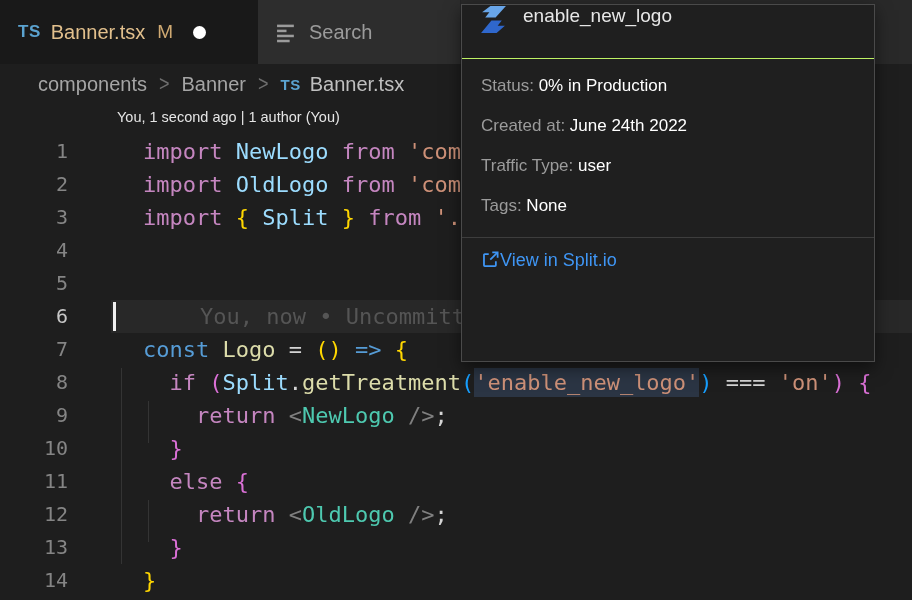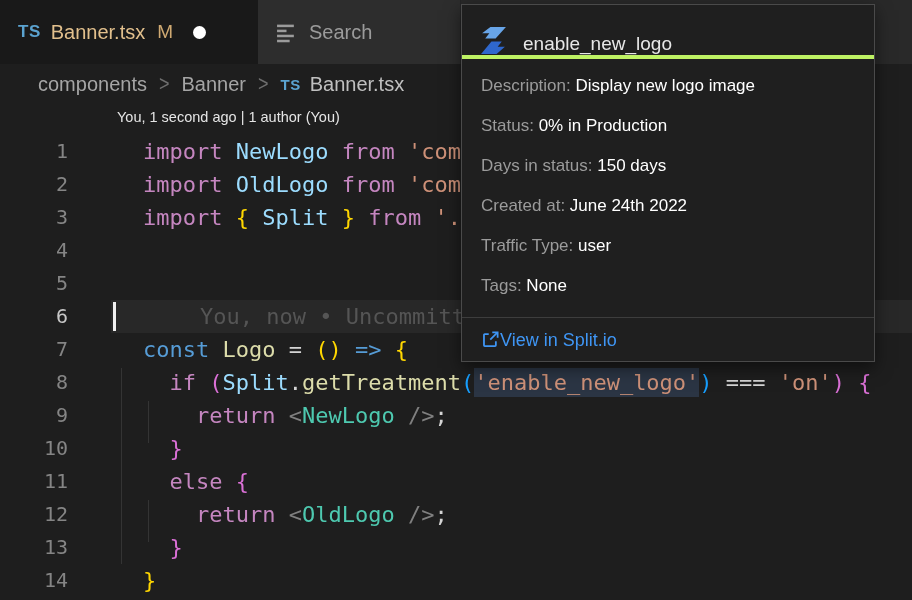--- a/index.html
+++ b/index.html
@@ -58,21 +58,21 @@
   .tok-b1 { color:#ffd700; }
   .tok-b2 { color:#da70d6; }
   .tok-b3 { color:#179fff; }
   .tok-jt { color:#4ec9b0; }
   .tok-jp { color:#808080; }
   
   .tooltip {
     position:absolute; left:461px; top:4px; width:414px; height:358px; z-index:30;
     background:#1f1f1f; border:1px solid #4a4a4a; box-shadow:0 6px 16px rgba(0,0,0,.5);
   }
-  .tt-header { display:flex; align-items:flex-end; height:54px; padding:0 18px; border-bottom:4px solid #bef264; }
+  .tt-header { display:flex; align-items:flex-start; height:54px; padding:0 18px; border-bottom:1px solid #bef264; }
   .tt-logo { margin-right:16px; display:block; }
   .tt-title { color:#e7e7e7; font-size:19px; }
   .tt-body { padding:7px 19px 0 19px; }
   .tt-row { height:40px; line-height:40px; font-size:17px; white-space:nowrap; overflow:hidden; }
   .tt-label { color:#9b9b9b; }
   .tt-value { color:#ffffff; font-weight:500; }
   .tt-footer { border-top:1px solid #3d3d3d; margin-top:11px; height:46px; display:flex; align-items:center; padding:0 19px; }
   .tt-link { display:flex; color:#3f96f5; font-size:18px; text-decoration:none; cursor:pointer; }
 </style>
 </head>
@@ -151,23 +151,21 @@
 
   <div class="tooltip">
     <div class="tt-header">
       <svg class="tt-logo" width="27" height="29" viewBox="0 0 26 28">
         <polygon points="10,1 25,1 15,12 5,12 9,7 2,7" fill="#68a5e8"></polygon>
         <polygon points="16,27 1,27 11,15 21,15 17,20 24,20" fill="#2f67cc"></polygon>
       </svg>
       <span class="tt-title">enable_new_logo</span>
     </div>
     <div class="tt-body" id="tt-rows">
-        <div class="tt-row"><span class="tt-label">Description: </span><span class="tt-value">Display new logo image</span></div>
         <div class="tt-row"><span class="tt-label">Status: </span><span class="tt-value">0% in Production</span></div>
-        <div class="tt-row"><span class="tt-label">Days in status: </span><span class="tt-value">150 days</span></div>
         <div class="tt-row"><span class="tt-label">Created at: </span><span class="tt-value">June 24th 2022</span></div>
         <div class="tt-row"><span class="tt-label">Traffic Type: </span><span class="tt-value">user</span></div>
         <div class="tt-row"><span class="tt-label">Tags: </span><span class="tt-value">None</span></div>
       </div>
     <div class="tt-footer">
       <span class="tt-link">
         <svg width="19" height="19" viewBox="0 0 16 16" fill="none" stroke="#3f96f5" stroke-width="1.5">
           <path d="M6.5 3.5H3.2c-.4 0-.7.3-.7.7v8.6c0 .4.3.7.7.7h8.6c.4 0 .7-.3.7-.7V9.5"></path>
           <path d="M9.5 2h4.5v4.5"></path>
           <path d="M13.7 2.3L7.8 8.2"></path>

